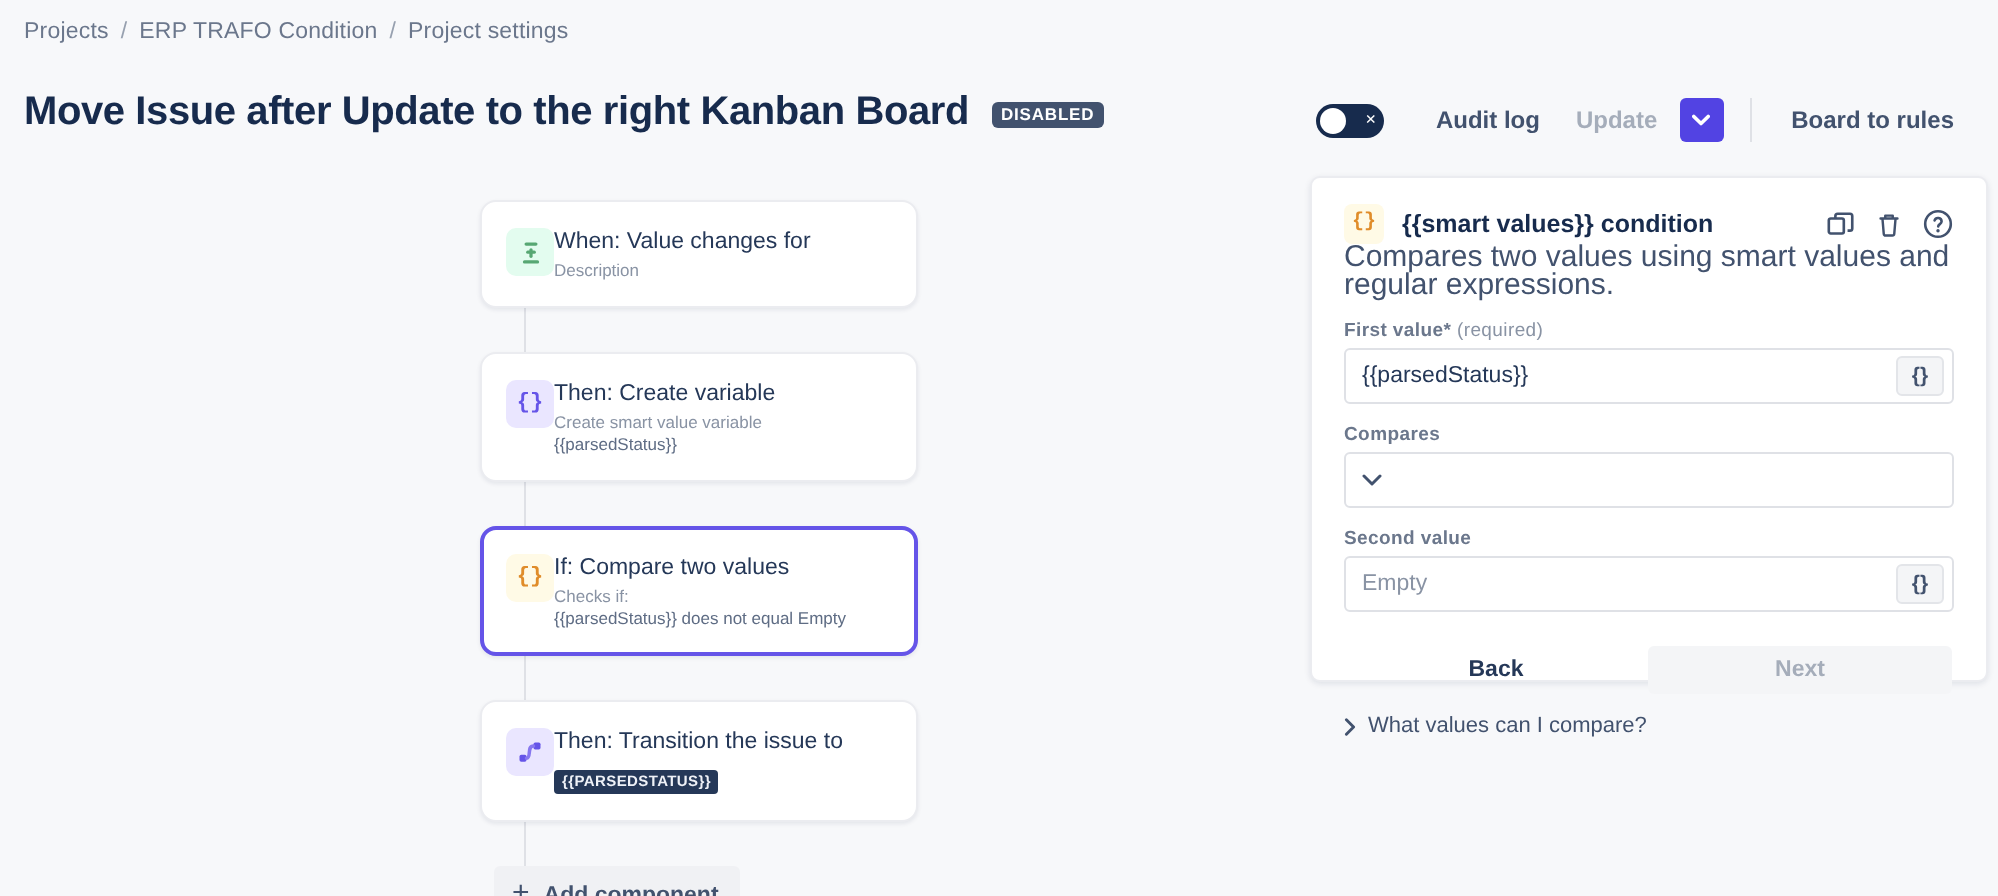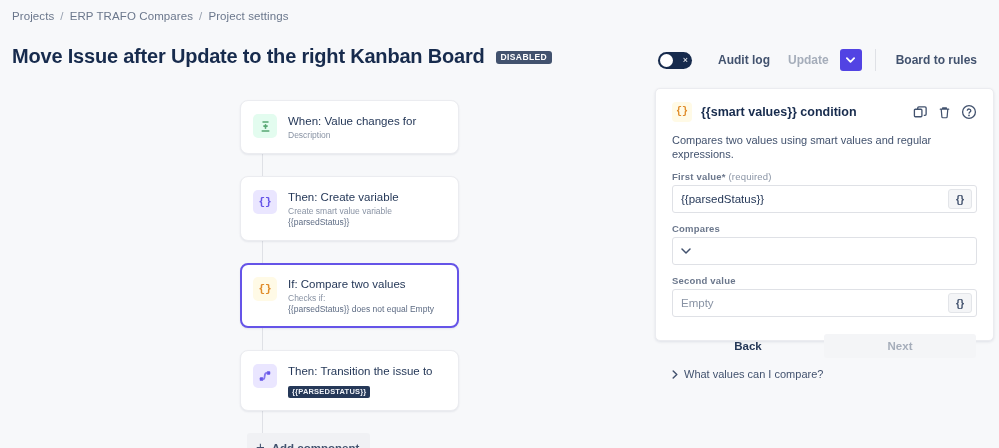--- a/index.html
+++ b/index.html
@@ -152,21 +152,20 @@
     width: 219px;
   }
   .node {
     position: relative;
     background: #ffffff;
     border: 1px solid #ebecf0;
     border-radius: 8px;
     box-shadow: 0 1px 2px rgba(9,30,66,.08);
     padding: 12px 12px 12px 12px;
     display: flex;
-    gap: 11px;
     align-items: flex-start;
     box-sizing: border-box;
     width: 219px;
     cursor: pointer;
   }
   .node.selected {
     border: 2px solid #6554e8;
     padding: 11px 11px 11px 11px;
   }
   .node-icon {
@@ -271,23 +270,23 @@
   .panel-title {
     font-size: 12.5px;
     font-weight: bold;
     color: #172b4d;
     flex: 1;
     white-space: nowrap;
   }
   .head-icons { display: flex; align-items: center; gap: 9px; }
   .head-icons .hi { cursor: pointer; display: flex; }
   .panel-desc {
-    font-size: 11px;
+    font-size: 15px;
     color: #42526e;
-    margin-top: 11px;
+    margin-top: 0;
     line-height: 14px;
   }
   .field { margin-top: 10px; }
   .field-label {
     font-size: 9.5px;
     font-weight: bold;
     color: #6b778c;
     margin-bottom: 3px;
     letter-spacing: .2px;
   }
@@ -384,21 +383,21 @@
     text-align: right;
   }
   .expander .exp-label { font-size: 11px; color: #42526e; }
 </style>
 </head>
 <body>
 
 <div class="breadcrumb">
   <span class="crumb">Projects</span>
   <span class="sep">/</span>
-  <span class="crumb">ERP TRAFO Compares</span>
+  <span class="crumb">ERP TRAFO Condition</span>
   <span class="sep">/</span>
   <span class="crumb">Project settings</span>
 </div>
 
 <div class="title-row">
   <div class="page-title">Move Issue after Update to the right Kanban Board</div>
   <div class="badge-disabled">DISABLED</div>
 </div>
 
 <div class="actions">

